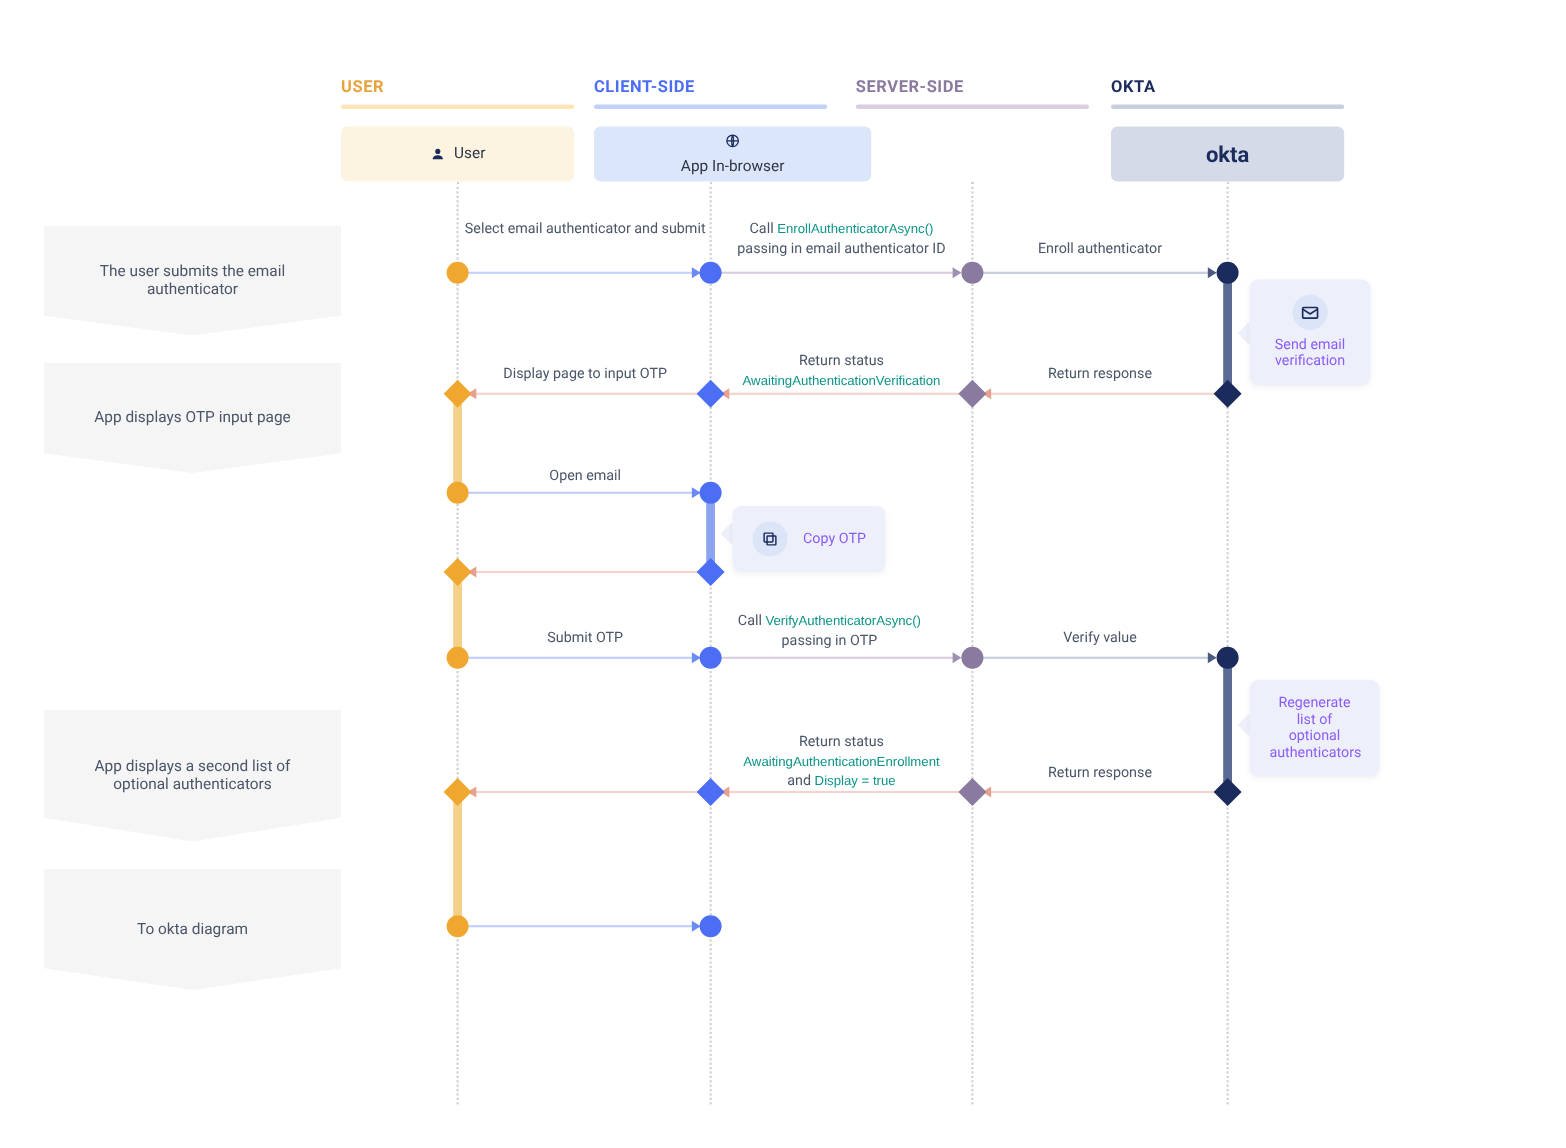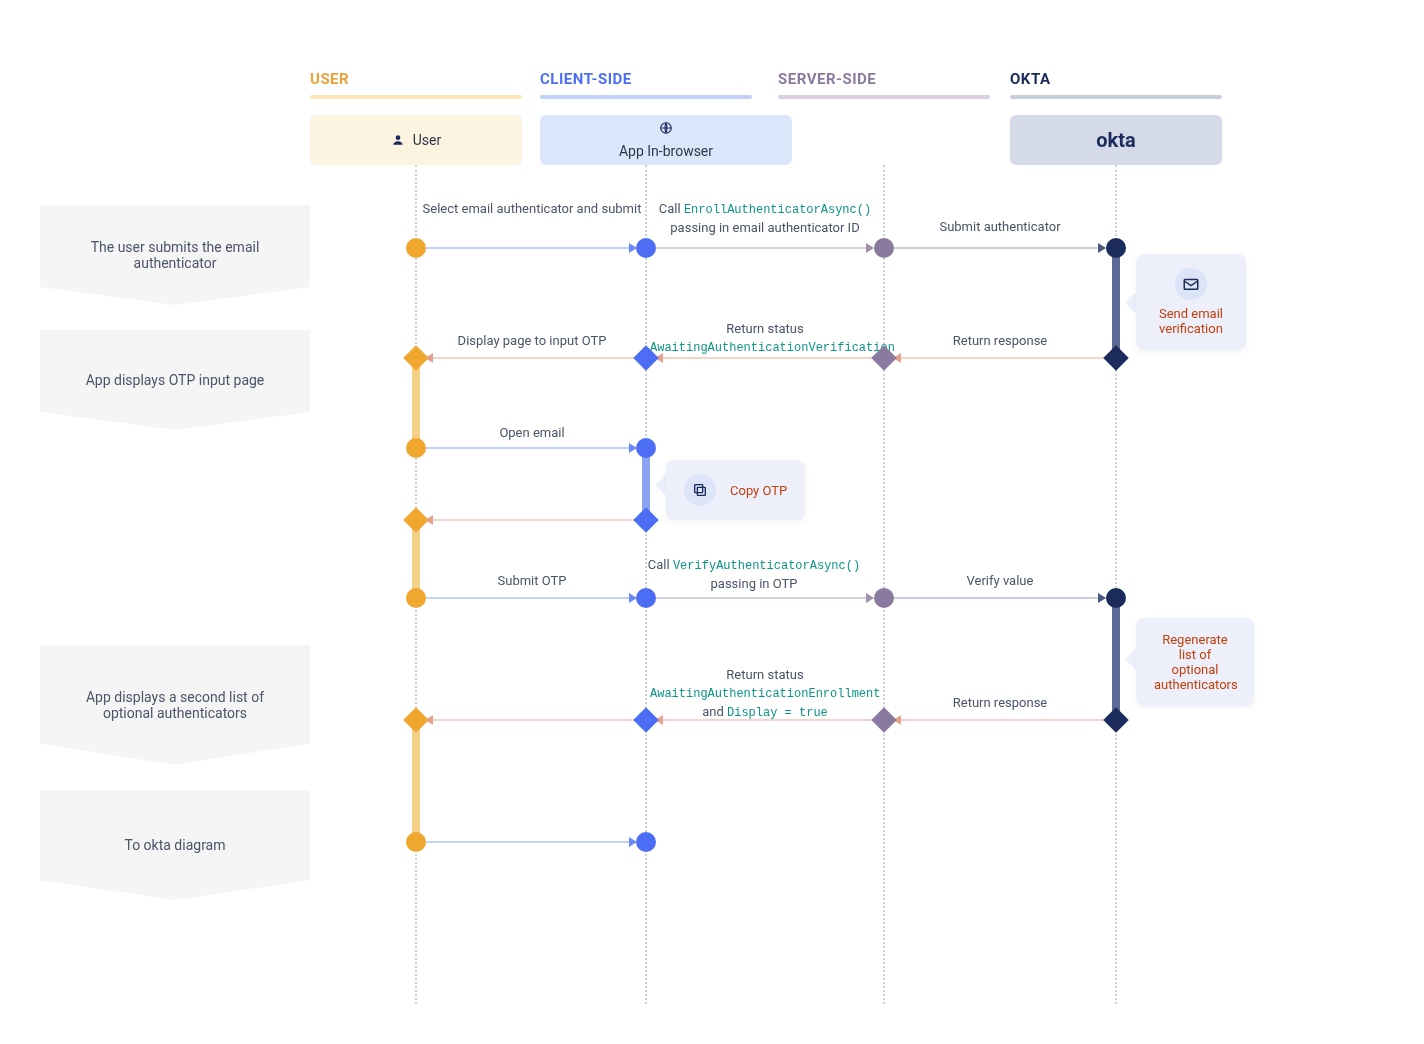--- a/index.html
+++ b/index.html
@@ -51,24 +51,24 @@
 .arrow::after { content: ''; position: absolute; width: 0; height: 0; border-top: 5px solid transparent; border-bottom: 5px solid transparent; top: -4px; }
 .arrow.right::after { right: -1px; border-left: 8px solid; }
 .arrow.left::after { left: -1px; border-right: 8px solid; }
 .arrow.blue { background: #c1d1f7; } .arrow.blue::after { border-left-color: #6b8af5; border-right-color: #6b8af5; }
 .arrow.purple { background: #d9cfe0; } .arrow.purple::after { border-left-color: #9f90b0; border-right-color: #9f90b0; }
 .arrow.navy { background: #c7cee0; } .arrow.navy::after { border-left-color: #4a5a82; border-right-color: #4a5a82; }
 .arrow.pink { background: #f5d4cc; } .arrow.pink::after { border-left-color: #e5a090; border-right-color: #e5a090; }
 
 
 .alabel { position: absolute; font-size: 13px; color: #4a5568; text-align: center; z-index: 3; line-height: 1.4; }
-.alabel .code { font-family: Liberation Mono, monospace; font-size: 12px; color: #0d9488; }
-
-
-.callout { position: absolute; background: #edf0fb; border-radius: 8px; padding: 14px 18px; font-size: 13px; color: #c2410c; text-align: center; z-index: 6; box-shadow: 0 2px 6px rgba(0,0,0,0.05); }
+.alabel .code { font-family: Liberation Sans, sans-serif; font-size: 12px; color: #0d9488; }
+
+
+.callout { position: absolute; background: #edf0fb; border-radius: 8px; padding: 14px 18px; font-size: 13px; color: #8b5cf6; text-align: center; z-index: 6; box-shadow: 0 2px 6px rgba(0,0,0,0.05); }
 .callout .co-icon { width: 32px; height: 32px; border-radius: 50%; background: #dce4f7; display: inline-flex; align-items: center; justify-content: center; margin-bottom: 6px; }
 .callout.copy { display: flex; align-items: center; gap: 14px; }
 .callout.copy .co-icon { margin-bottom: 0; }
 .callout-notch { position: absolute; width: 14px; height: 14px; background: #edf0fb; transform: rotate(45deg); z-index: 5; }
 
 
 .activation { position: absolute; width: 8px; border-radius: 3px; transform: translateX(-50%); z-index: 4; }
 .activation.user { background: #f5d088; left: 416px; }
 .activation.client { background: #8ba3f0; left: 646px; }
 .activation.okta { background: #5a6b95; left: 1116px; }
@@ -112,21 +112,21 @@
 
   <div class="step-label" style="top:205px;height:100px">The user submits the email authenticator</div>
   <div class="step-label" style="top:330px;height:100px">App displays OTP input page</div>
   <div class="step-label" style="top:645px;height:120px">App displays a second list of optional authenticators</div>
   <div class="step-label" style="top:790px;height:110px">To okta diagram</div>
 
   <div class="alabel" style="left:420px;top:200px;width:224px">Select email authenticator and submit</div>
   <div class="arrow blue right" style="left:424px;top:247px;width:212px"></div>
   <div class="alabel" style="left:650px;top:200px;width:230px"><span>Call </span><span class="code">EnrollAuthenticatorAsync()</span><br><span>passing in email authenticator ID</span></div>
   <div class="arrow purple right" style="left:655px;top:247px;width:218px"></div>
-  <div class="alabel" style="left:890px;top:218px;width:220px">Submit authenticator</div>
+  <div class="alabel" style="left:890px;top:218px;width:220px">Enroll authenticator</div>
   <div class="arrow navy right" style="left:893px;top:247px;width:212px"></div>
   <div class="node circle user-c" style="left:416px;top:248px"></div>
   <div class="node circle client-c" style="left:646px;top:248px"></div>
   <div class="node circle server-c" style="left:884px;top:248px"></div>
   <div class="node circle okta-c" style="left:1116px;top:248px"></div>
 
   <div class="activation okta" style="top:248px;height:110px"></div>
   <div class="callout-notch" style="left:1128px;top:296px"></div>
   <div class="callout" style="left:1136px;top:254px;width:110px">
     <div class="co-icon">

